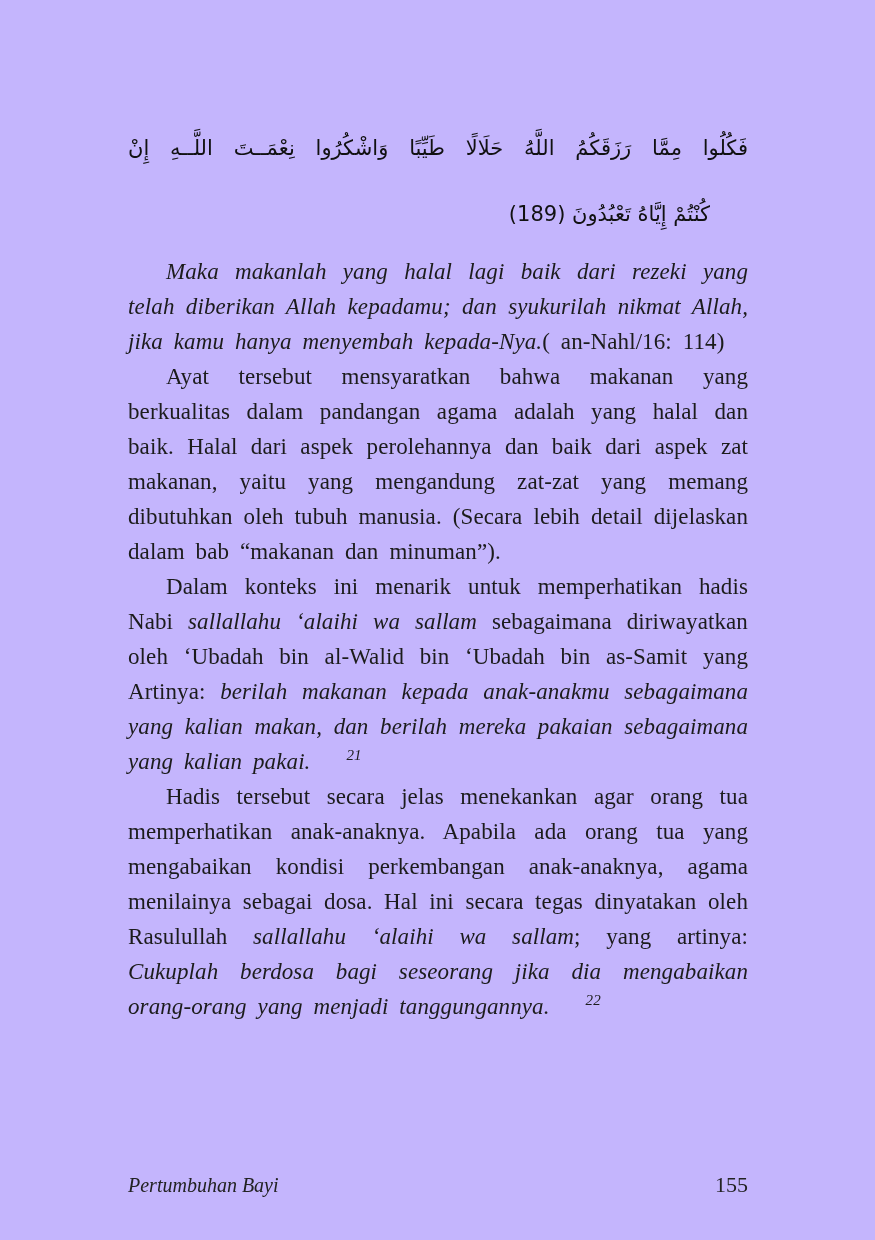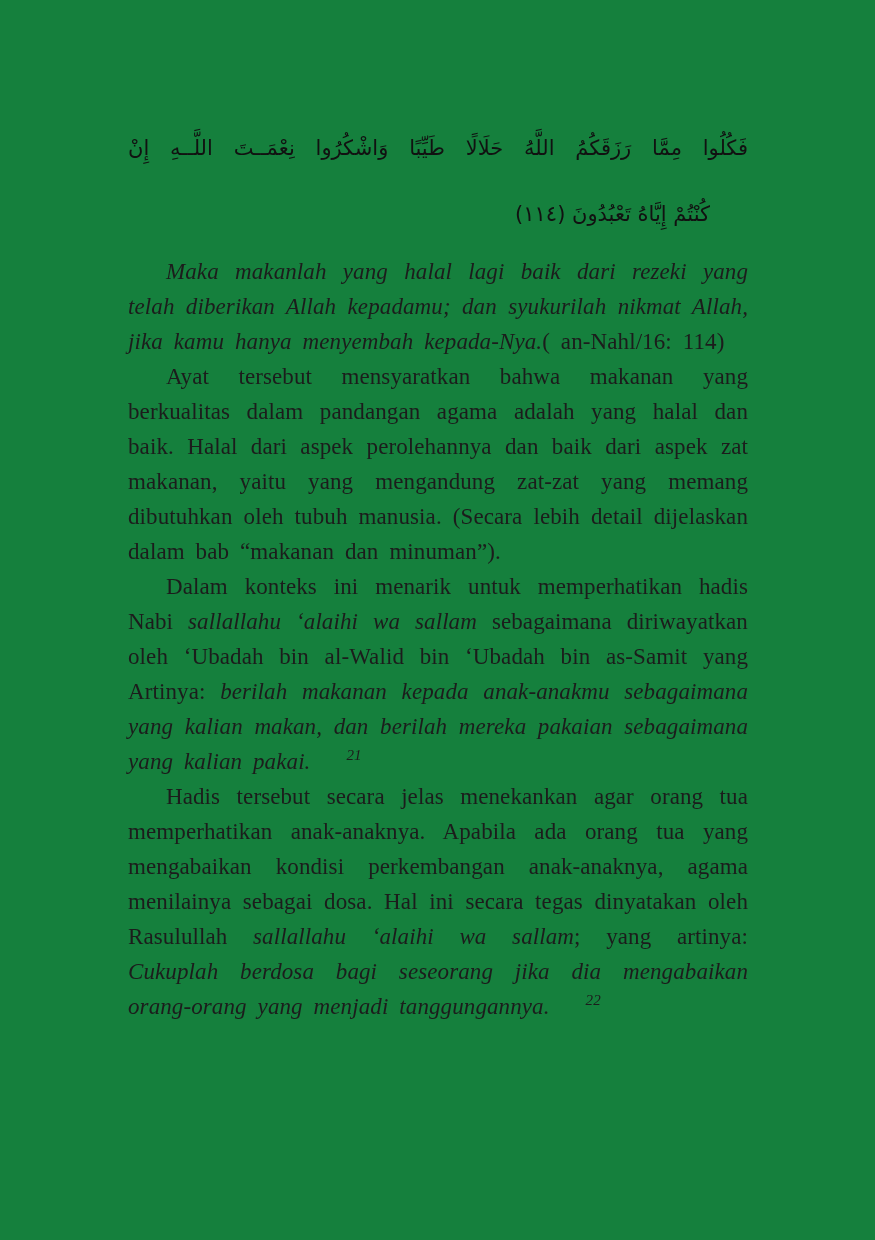--- a/index.html
+++ b/index.html
@@ -1,20 +1,20 @@
 <!DOCTYPE html>
 <html><head>
 <meta charset="utf-8">
 <style>
   html, body { margin: 0; padding: 0; background: #ffffff; }
   .page {
     position: relative;
     width: 875px;
     height: 1240px;
-    background: #15803d;
+    background: #c4b5fd;
     font-family: "Liberation Serif", serif;
     color: #1c1c1c;
     overflow: hidden;
   }
   .content {
     position: absolute;
     left: 128px;
     top: 112px;
     width: 620px;
   }
@@ -83,27 +83,31 @@
 </style>
 </head>
 <body>
 
 <div class="page">
 
   <div class="content">
 
     <div class="arabic">
       <div class="arabic-line1">فَكُلُوا مِمَّا رَزَقَكُمُ اللَّهُ حَلَالًا طَيِّبًا وَاشْكُرُوا نِعْمَــتَ اللَّــهِ إِنْ</div>
-      <div class="arabic-line2">كُنْتُمْ إِيَّاهُ تَعْبُدُونَ (١١٤)</div>
+      <div class="arabic-line2">كُنْتُمْ إِيَّاهُ تَعْبُدُونَ (189)</div>
     </div>
 
     <div class="paragraphs">
 
     <p class="para"><span class="run-italic">Maka makanlah yang halal lagi baik dari rezeki yang telah diberikan Allah kepadamu; dan syukurilah nikmat Allah, jika kamu hanya menyembah kepada-Nya.</span><span class="run-roman">( an-Nahl/16: 114)</span></p>
         <p class="para"><span class="run-roman">Ayat tersebut mensyaratkan bahwa makanan yang berkualitas dalam pandangan agama adalah yang halal dan baik. Halal dari aspek perolehannya dan baik dari aspek zat makanan, yaitu yang mengandung zat-zat yang memang dibutuhkan oleh tubuh manusia. (Secara lebih detail dijelaskan dalam bab “makanan dan minuman”).</span></p>
         <p class="para"><span class="run-roman">Dalam konteks ini menarik untuk memperhatikan hadis Nabi </span><span class="run-italic">sallallahu ‘alaihi wa sallam</span><span class="run-roman"> sebagaimana diriwayatkan oleh ‘Ubadah bin al-Walid bin ‘Ubadah bin as-Samit yang Artinya: </span><span class="run-italic">berilah makanan kepada anak-anakmu sebagaimana yang kalian makan, dan berilah mereka pakaian sebagaimana yang kalian pakai.</span><span class="run-sup">21</span></p>
         <p class="para"><span class="run-roman">Hadis tersebut secara jelas menekankan agar orang tua memperhatikan anak-anaknya. Apabila ada orang tua yang mengabaikan kondisi perkembangan anak-anaknya, agama menilainya sebagai dosa. Hal ini secara tegas dinyatakan oleh Rasulullah </span><span class="run-italic">sallallahu ‘alaihi wa sallam</span><span class="run-roman">; yang artinya: </span><span class="run-italic">Cukuplah berdosa bagi seseorang jika dia mengabaikan orang-orang yang menjadi tanggungannya.</span><span class="run-sup">22</span></p>
       </div>
 
   </div>
 
+  <div class="footer">
+    <span class="footer-title">Pertumbuhan Bayi</span>
+    <span class="footer-page">155</span>
+  </div>
 
 </div>
 
 </body></html>

